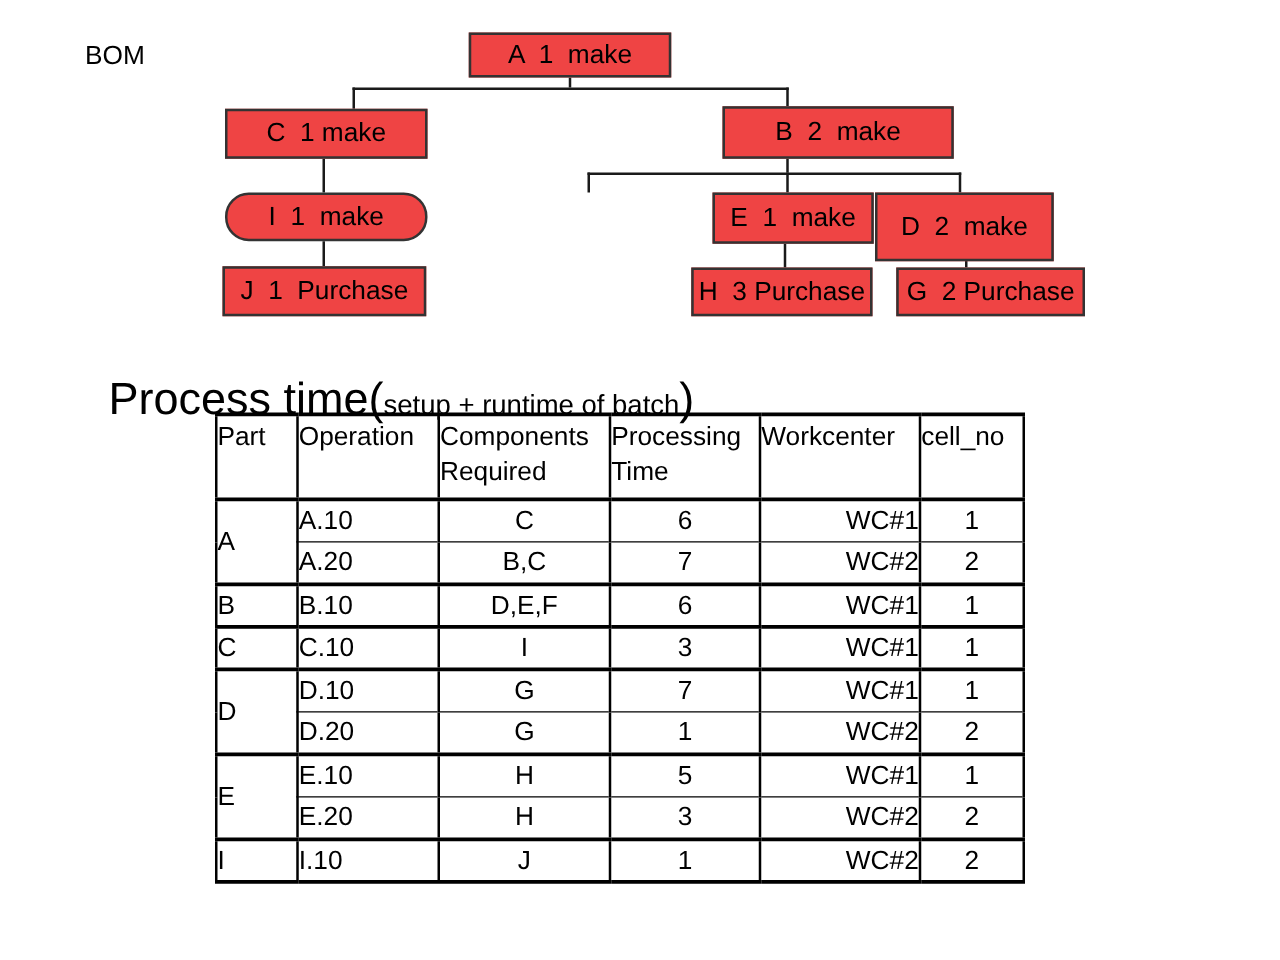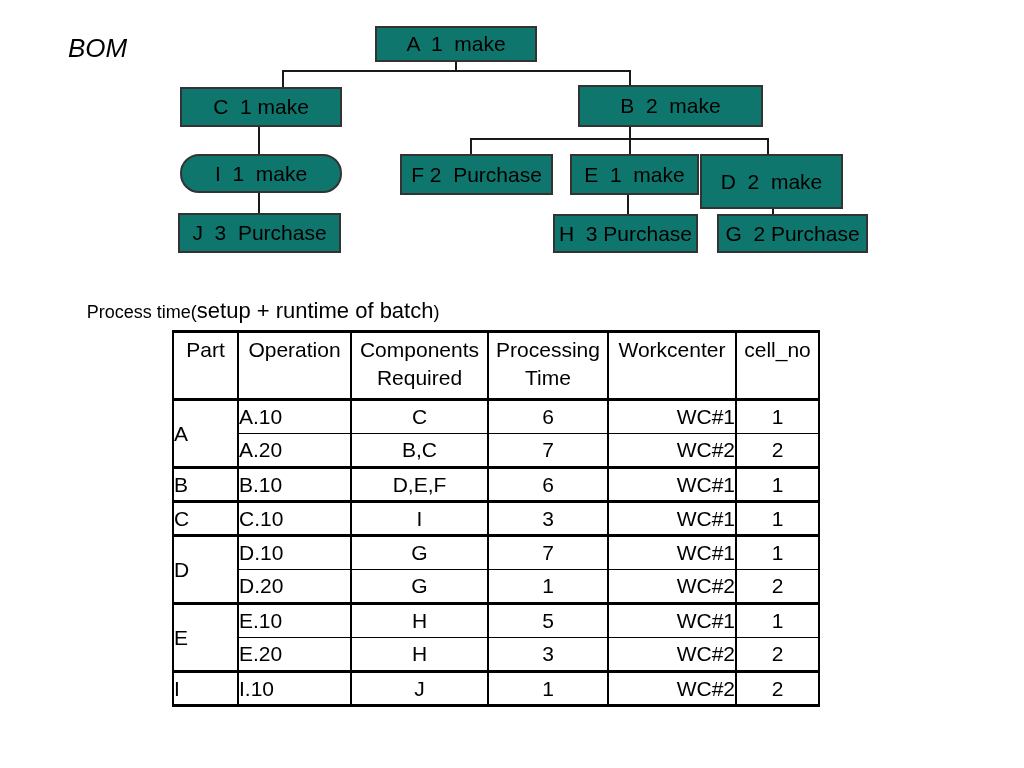--- a/index.html
+++ b/index.html
@@ -10,27 +10,26 @@
     background: #ffffff;
     font-family: "Liberation Sans", sans-serif;
     color: #000000;
     overflow: hidden;
   }
 
   
   .bom-label {
     position: absolute;
     left: 68px; top: 33px;
-    font-size: 26px;
+    font-size: 21px;
     white-space: pre;
-    font-style: italic;
   }
   .box {
     position: absolute;
-    background: #0f766e;
+    background: #ef4444;
     border: 2px solid #333333;
     box-sizing: border-box;
     display: flex;
     align-items: center;
     justify-content: center;
     font-size: 21px;
     white-space: pre;
     color: #000000;
   }
   .vline, .hline {
@@ -39,21 +38,21 @@
   }
   .vline { width: 2px; }
   .hline { height: 2px; }
 
   
   .process-heading {
     position: absolute;
     left: 69px; top: 280px;
     white-space: pre;
   }
-  .process-heading .big { font-size: 18px; }
+  .process-heading .big { font-size: 36px; }
   .process-heading .small { font-size: 22px; }
 
   
   table.ptable {
     position: absolute;
     left: 172px; top: 330px;
     width: 646px;
     border-collapse: collapse;
     table-layout: fixed;
     font-size: 21px;
@@ -63,21 +62,21 @@
     border-left: 2px solid #000;
     border-right: 2px solid #000;
     padding: 0;
     overflow: hidden;
   }
   table.ptable thead th {
     border-top: 3px solid #000;
     border-bottom: 3px solid #000;
     font-weight: normal;
     vertical-align: top;
-    text-align: center;
+    text-align: left;
     height: 62px;
     line-height: 28px;
     padding-top: 3px;
   }
   table.ptable tbody tr { height: 34px; }
   table.ptable tbody td { vertical-align: middle; }
   table.ptable tbody tr.thick td { border-top: 3px solid #000; }
   table.ptable tbody tr.thin td  { border-top: 1px solid #000; }
   table.ptable tbody tr:last-child td { border-bottom: 3px solid #000; }
 
@@ -106,24 +105,23 @@
   <div class="vline" style="left:767px; top:138px; height:16px;"></div>
   <div class="vline" style="left:258px; top:127px; height:27px;"></div>
   <div class="vline" style="left:258px; top:193px; height:20px;"></div>
   <div class="vline" style="left:627px; top:195px; height:19px;"></div>
   <div class="vline" style="left:772px; top:195px; height:19px;"></div>
 
   <div class="box" style="left:375px; top:26px;  width:162px; height:36px;">A  1  make</div>
   <div class="box" style="left:180px; top:87px;  width:162px; height:40px;">C  1 make</div>
   <div class="box" style="left:538px; top:85px;  width:185px; height:42px;margin-left:40px;">B  2  make</div>
   <div class="box" style="left:180px; top:154px; width:162px; height:39px;border-radius:19px;">I  1  make</div>
-  <div class="box" style="left:400px; top:154px; width:153px; height:41px;">F 2  Purchase</div>
   <div class="box" style="left:570px; top:154px; width:129px; height:41px;">E  1  make</div>
   <div class="box" style="left:700px; top:154px; width:143px; height:55px;">D  2  make</div>
-  <div class="box" style="left:178px; top:213px; width:163px; height:40px;">J  3  Purchase</div>
+  <div class="box" style="left:178px; top:213px; width:163px; height:40px;">J  1  Purchase</div>
   <div class="box" style="left:553px; top:214px; width:145px; height:39px;">H  3 Purchase</div>
   <div class="box" style="left:717px; top:214px; width:151px; height:39px;">G  2 Purchase</div>
 
   <div class="process-heading">
     <span class="big">Process time(</span><span class="small">setup + runtime of batch</span><span class="big">)</span>
   </div>
 
   <table class="ptable">
     <colgroup>
       <col style="width:65px;">

